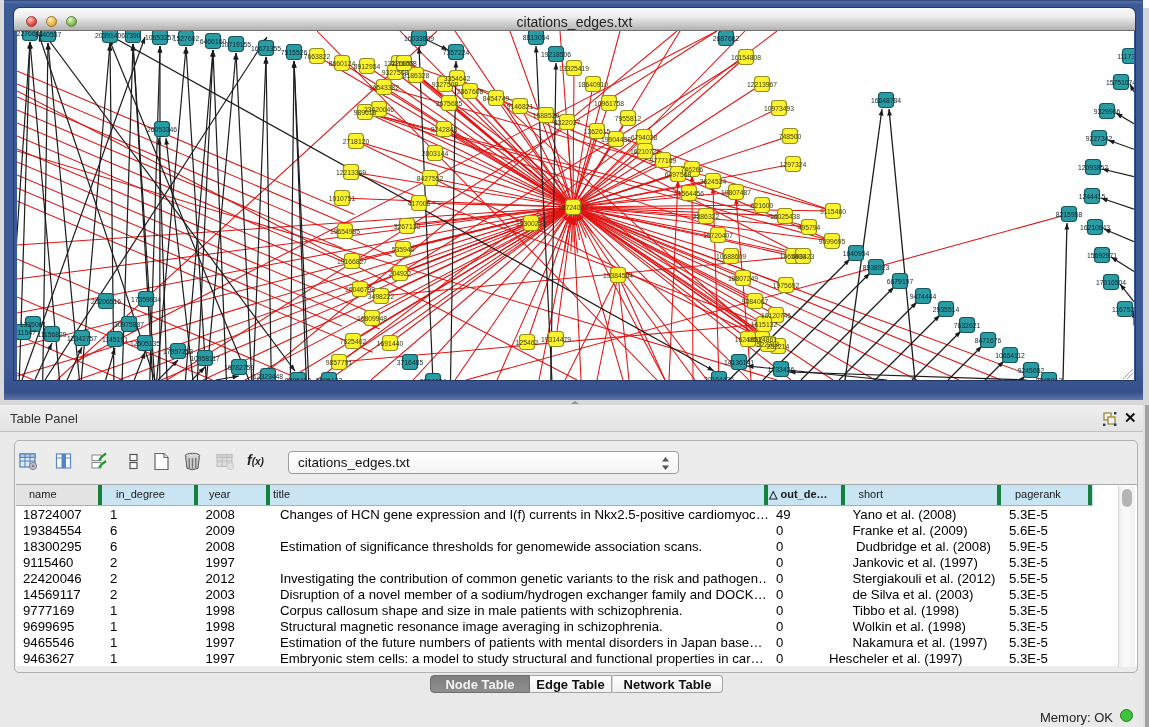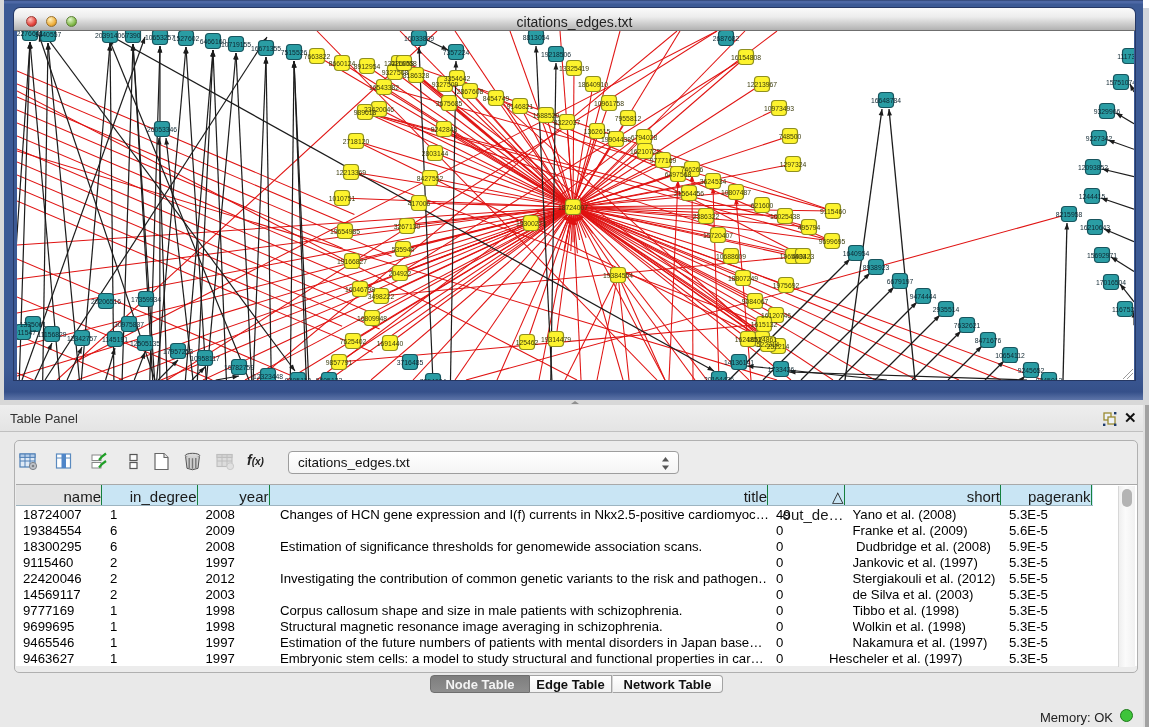--- a/index.html
+++ b/index.html
@@ -31,21 +31,21 @@
 #xicon{left:1124px;top:4px;font-size:15px;font-weight:bold;color:#111}
 #container{left:14px;top:35px;width:1124px;height:233px;background:#ececec;border:1px solid #b0b0b0;border-radius:5px}
 
 .tbi{top:11px;width:19px;height:19px}
 #combo{left:273px;top:10px;width:391px;height:23px;background:linear-gradient(180deg,#fff,#f4f4f4);border:1px solid #9d9d9d;border-radius:4px}
 #combo span{position:absolute;left:9px;top:3px;font-size:13.5px;color:#111}
 #combo .ar{position:absolute;right:8px;top:4px;width:9px;height:15px}
 
 #tbl{left:1px;top:43px;width:1121px;height:182px;background:#fff;border-top:1px solid #a9a9a9}
 #thead{left:0;top:0;width:1076.5px;height:21px;background:#c9e5f4;border-bottom:1px solid #9db4c0}
-.hc{position:absolute;top:0;height:20px;border-right:1px solid #15803d;text-align:right;font-size:15px;color:#1a1a1a;padding-top:3px}
+.hc{position:absolute;top:0;height:20px;border-right:4px solid #15803d;text-align:left;font-size:11px;color:#1a1a1a;padding-top:3px}
 #tbody{left:0;top:22px;width:1076.5px;height:160px}
 .row{position:absolute;left:0;width:1076.5px;height:16px}
 .c{position:absolute;top:0;height:16px;font-size:13.2px;color:#000;white-space:nowrap;overflow:hidden;line-height:16px}
 #vsb{left:1102px;top:1px;width:17px;height:181px;background:linear-gradient(90deg,#efefef,#fbfbfb 40%,#f1f1f1);border-left:1px solid #d7d7d7}
 #vsb:before{content:"";position:absolute;left:3px;top:3px;width:10px;height:18px;border-radius:5px;background:#b4b4b4}
 
 #tabs{left:430px;top:270px;height:18px}
 .tab{position:absolute;top:0;height:18px;font-size:13px;font-weight:bold;text-align:center;padding-top:1px}
 #tab1{left:0;width:100px;background:linear-gradient(180deg,#7e7e7e,#8e8e8e);color:#f4f4f4;border:1px solid #6e6e6e;border-radius:4px 0 0 4px}
 #tab2{left:100px;width:82px;background:linear-gradient(180deg,#fff,#f1f1f1);color:#111;border:1px solid #a3a3a3;border-left:none}
@@ -823,21 +823,21 @@
           <path d="M4.5 1L8 5.5H1z" fill="#555"></path>
           <path d="M4.5 14L1 9.5H8z" fill="#555"></path>
         </svg>
     </div>
     <div class="abs" id="tbl">
       <div class="abs" id="thead">
           <div class="hc" style="left:0.0px;width:86.0px;background:#e3e3e3;padding-left:13px;">name</div>
           <div class="hc" style="left:87.0px;width:94.5px;padding-left:13px;">in_degree</div>
           <div class="hc" style="left:180px;width:73.5px;padding-left:13px;">year</div>
           <div class="hc" style="left:257.0px;width:495.0px;padding-left:0;">title</div>
-          <div class="hc" style="left:753.0px;width:75.5px;">△ out_de…</div>
+          <div class="hc" style="left:753.0px;width:75.5px;font-weight:bold;">△ out_de…</div>
           <div class="hc" style="left:829.5px;width:155.5px;padding-left:13px;">short</div>
           <div class="hc" style="left:986.0px;width:89.5px;padding-left:13px;">pagerank</div>
         </div>
       <div class="abs" id="tbody">
           <div class="row" style="top:0px">
             <div class="c" style="left:7.0px;width:79.0px">18724007</div>
             <div class="c" style="left:94.0px;width:87.5px">1</div>
             <div class="c" style="left:189.5px;width:66.5px">2008</div>
             <div class="c" style="left:264.0px;width:488.0px">Changes of HCN gene expression and I(f) currents in Nkx2.5-positive cardiomyoc…</div>
             <div class="c" style="left:760.0px;width:68.5px">49</div>
@@ -875,20 +875,21 @@
             <div class="c" style="left:189.5px;width:66.5px">2012</div>
             <div class="c" style="left:264.0px;width:488.0px">Investigating the contribution of common genetic variants to the risk and pathogen…</div>
             <div class="c" style="left:760.0px;width:68.5px">0</div>
             <div class="c" style="left:836.5px;width:148.5px">Stergiakouli et al. (2012)</div>
             <div class="c" style="left:993.0px;width:82.5px">5.5E-5</div>
           </div>
           <div class="row" style="top:80px">
             <div class="c" style="left:7.0px;width:79.0px">14569117</div>
             <div class="c" style="left:94.0px;width:87.5px">2</div>
             <div class="c" style="left:189.5px;width:66.5px">2003</div>
+            <div class="c" style="left:264.0px;width:488.0px">Disruption of a novel member of a sodium/hydrogen exchanger family and DOCK…</div>
             <div class="c" style="left:760.0px;width:68.5px">0</div>
             <div class="c" style="left:836.5px;width:148.5px">de Silva et al. (2003)</div>
             <div class="c" style="left:993.0px;width:82.5px">5.3E-5</div>
           </div>
           <div class="row" style="top:96px">
             <div class="c" style="left:7.0px;width:79.0px">9777169</div>
             <div class="c" style="left:94.0px;width:87.5px">1</div>
             <div class="c" style="left:189.5px;width:66.5px">1998</div>
             <div class="c" style="left:264.0px;width:488.0px">Corpus callosum shape and size in male patients with schizophrenia.</div>
             <div class="c" style="left:760.0px;width:68.5px">0</div>

